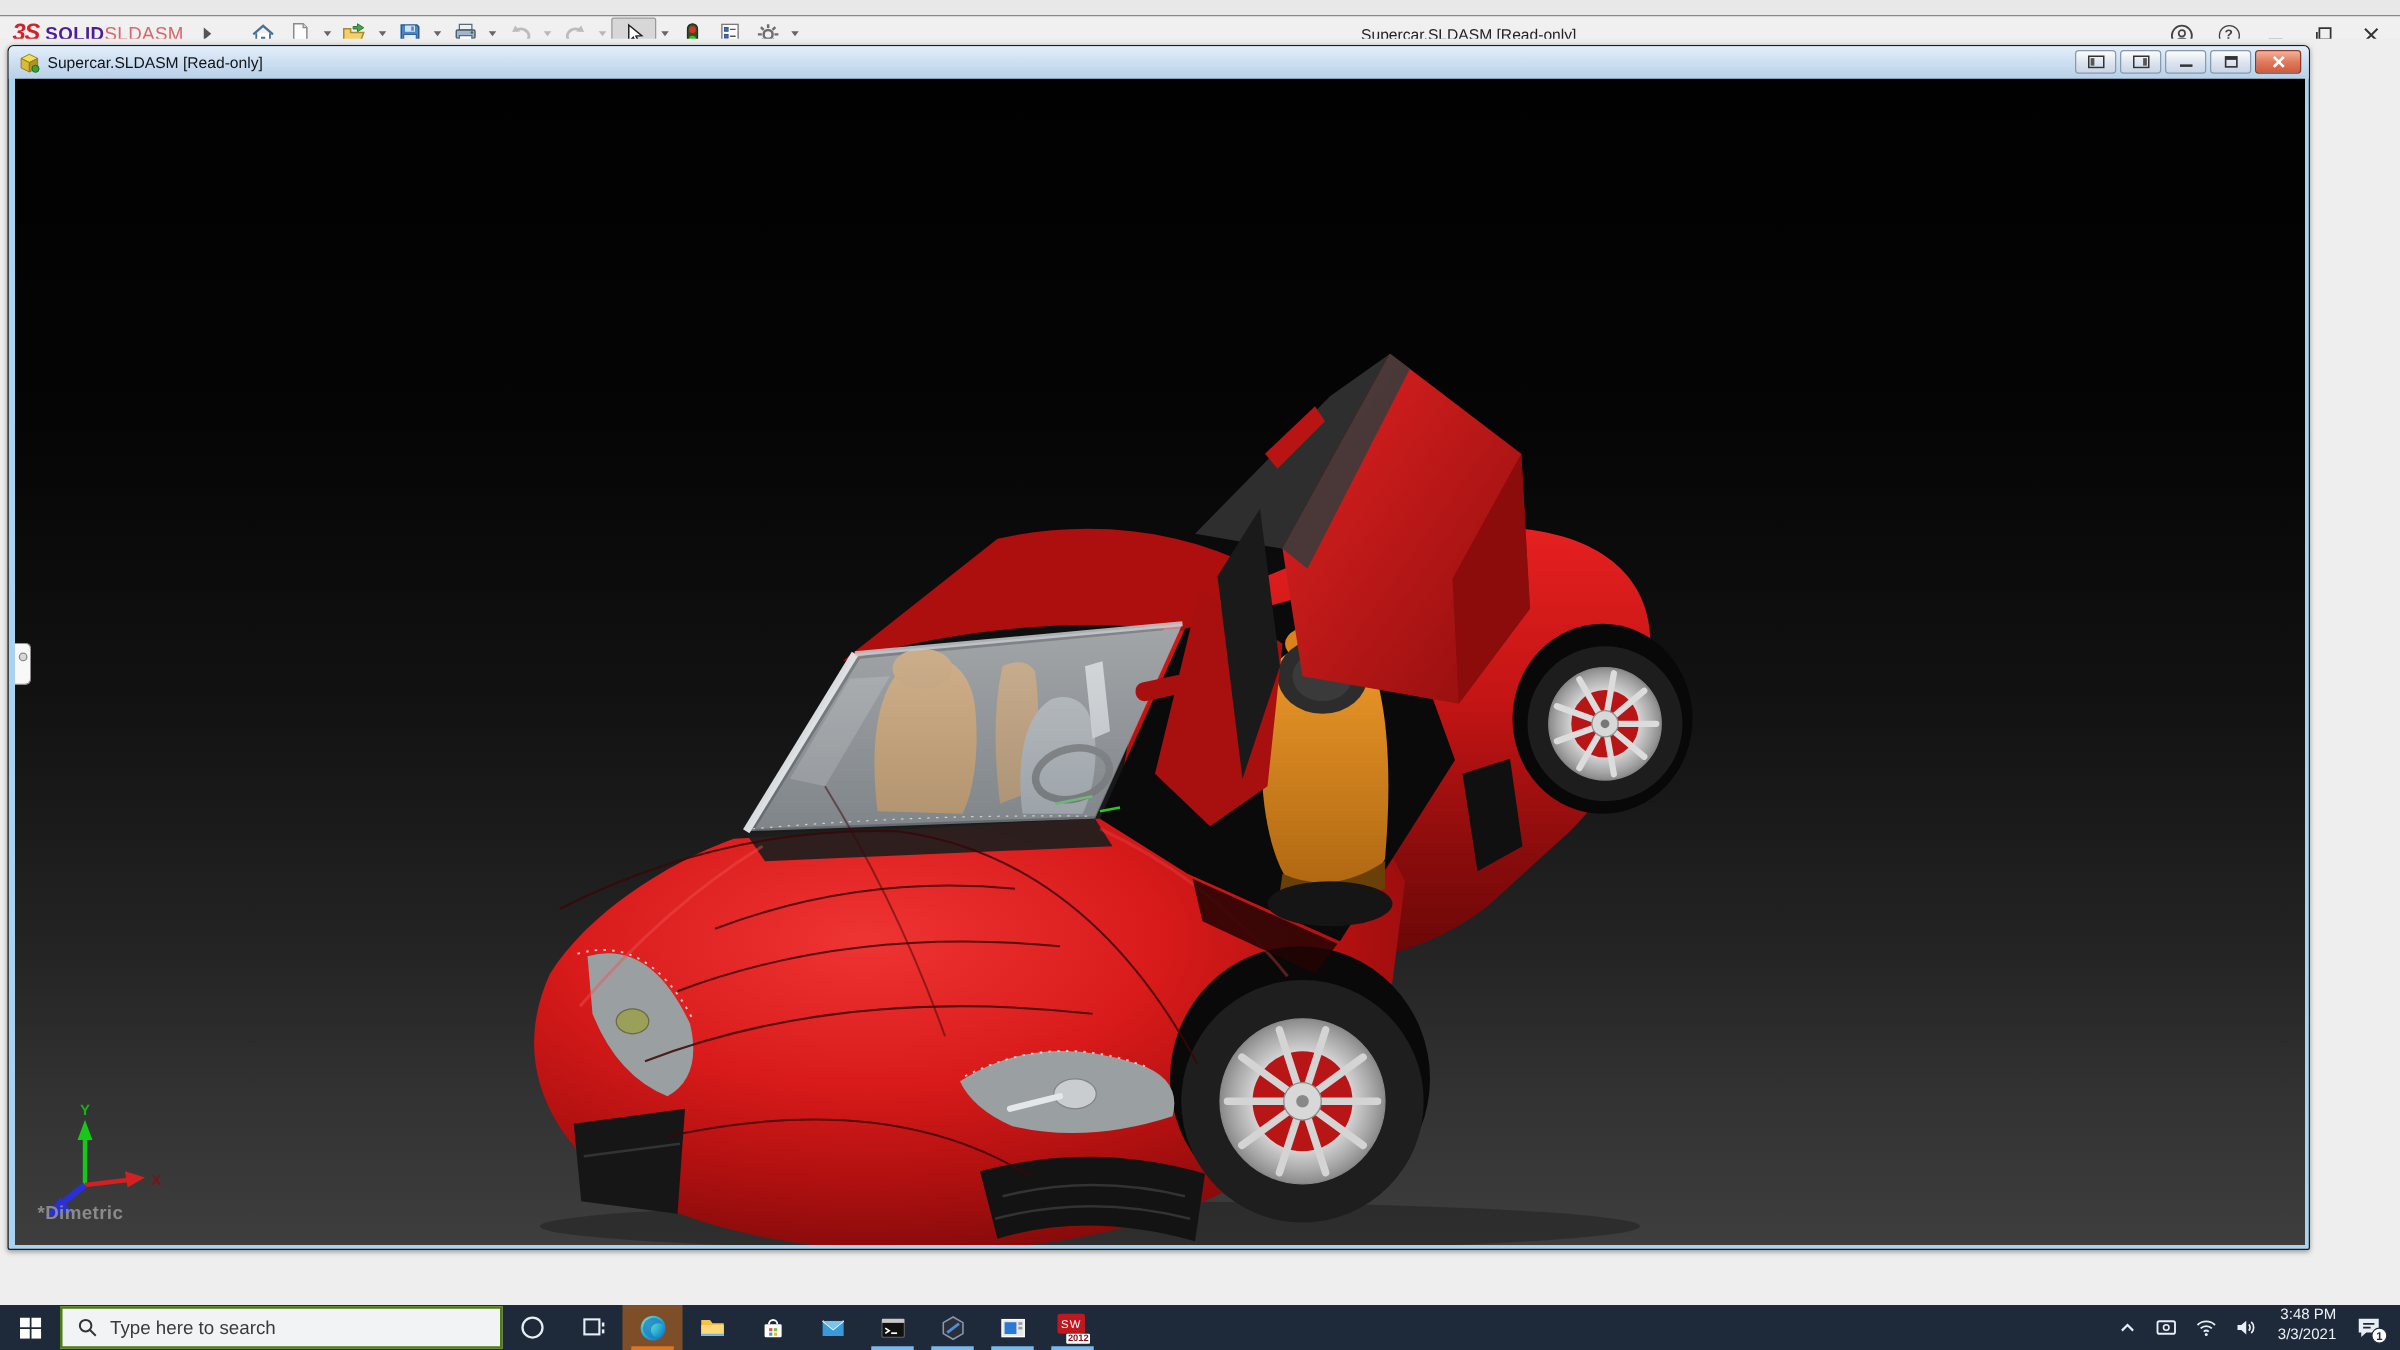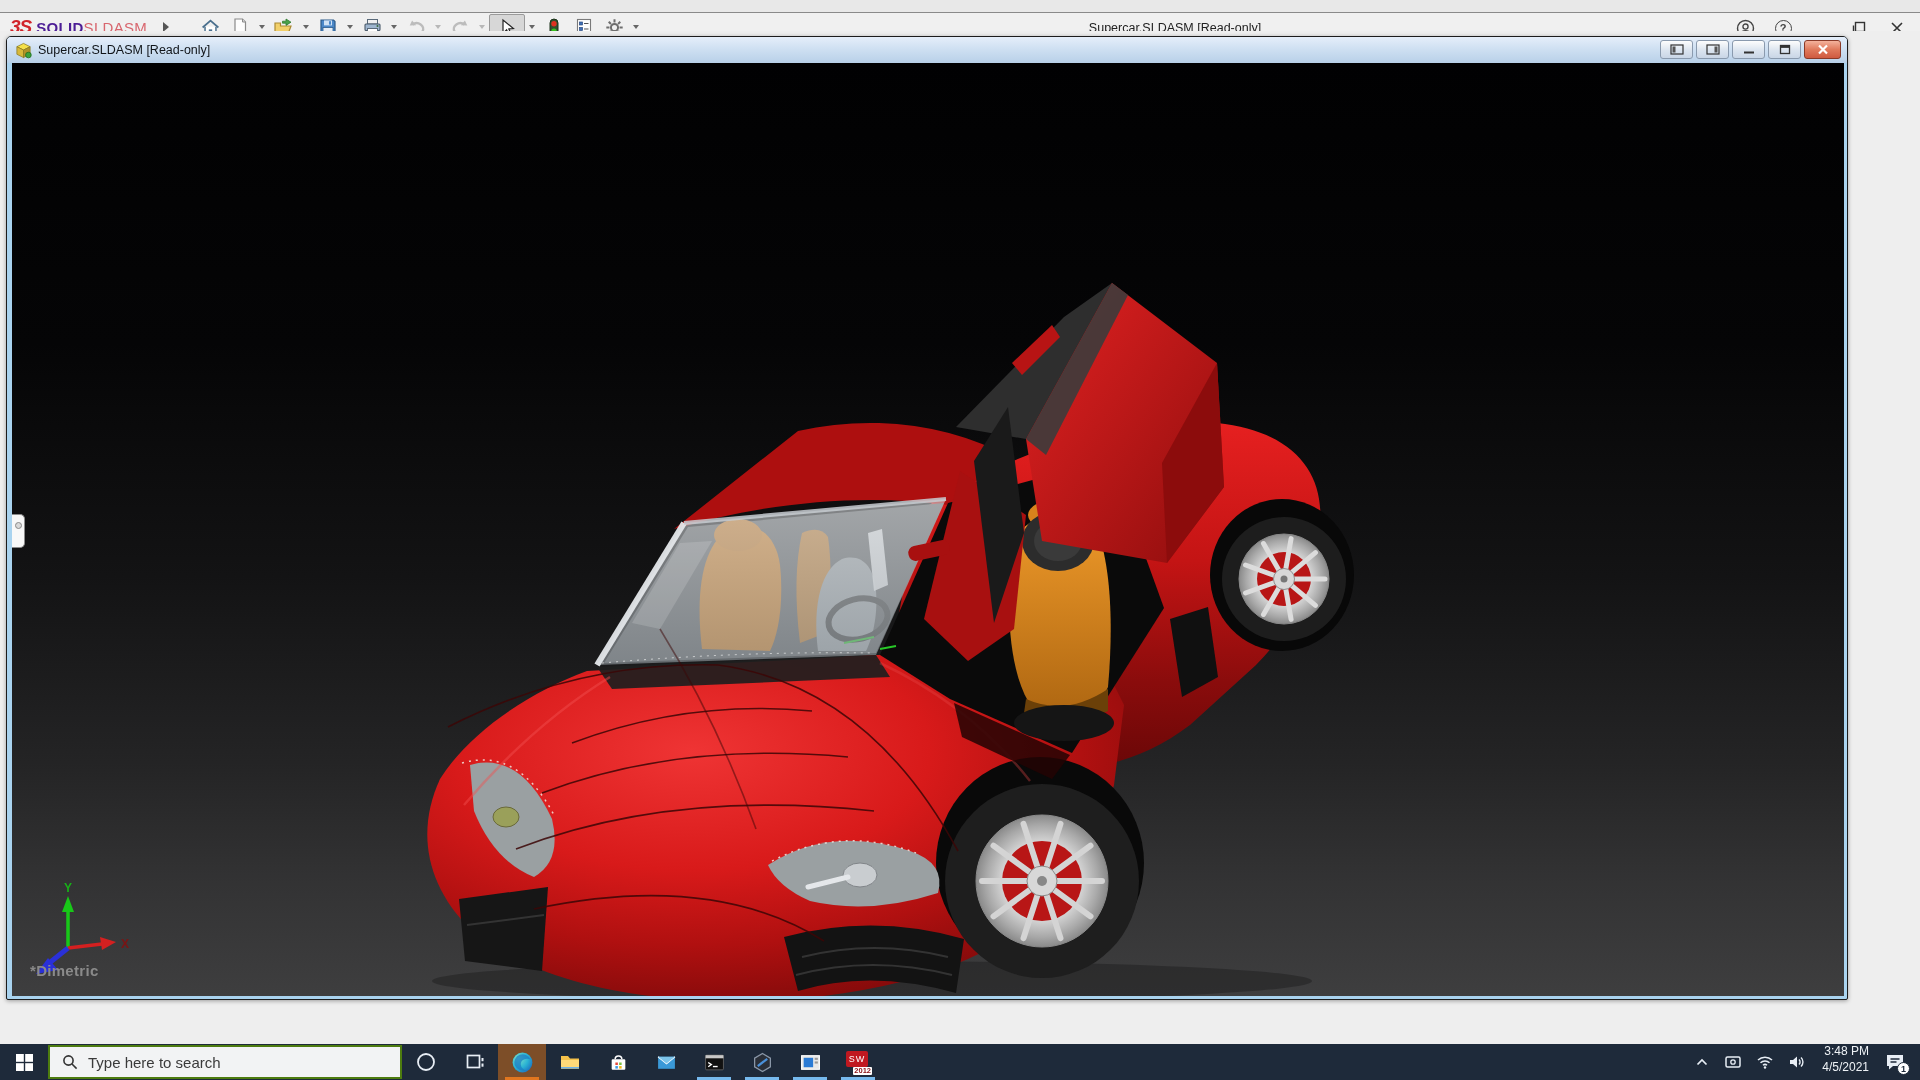--- a/index.html
+++ b/index.html
@@ -546,21 +546,21 @@
           </svg>
       </div>
       <div class="tray-ic">
         <svg width="18" height="16" viewBox="0 0 18 16">
             <polygon points="2,6 5,6 9,2.5 9,13.5 5,10 2,10" fill="#e8eef5"></polygon>
             <path d="M11 5.5 a3.5 3.5 0 0 1 0 5 M13 3.5 a6.2 6.2 0 0 1 0 9" fill="none" stroke="#e8eef5" stroke-width="1.4"></path>
           </svg>
       </div>
       <div class="clock">
         <div>3:48 PM</div>
-        <div>4/5/2021</div>
+        <div>3/3/2021</div>
       </div>
       <div class="notif">
         <svg width="22" height="20" viewBox="0 0 22 20">
             <path d="M3 3 h16 v11 h-10 l-4 3.5 v-3.5 h-2 z" fill="#e8eef5"></path>
             <path d="M6.5 7 h9 M6.5 10 h6" stroke="#1e2a3a" stroke-width="1.4"></path>
           </svg>
         <span class="notif-badge">1</span>
       </div>
     </div>
   </footer>

